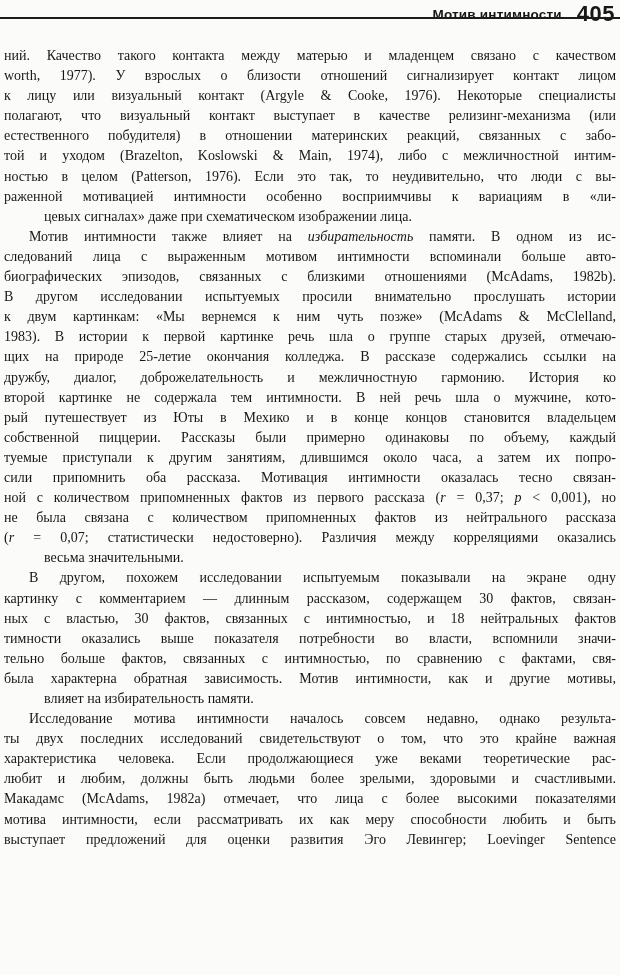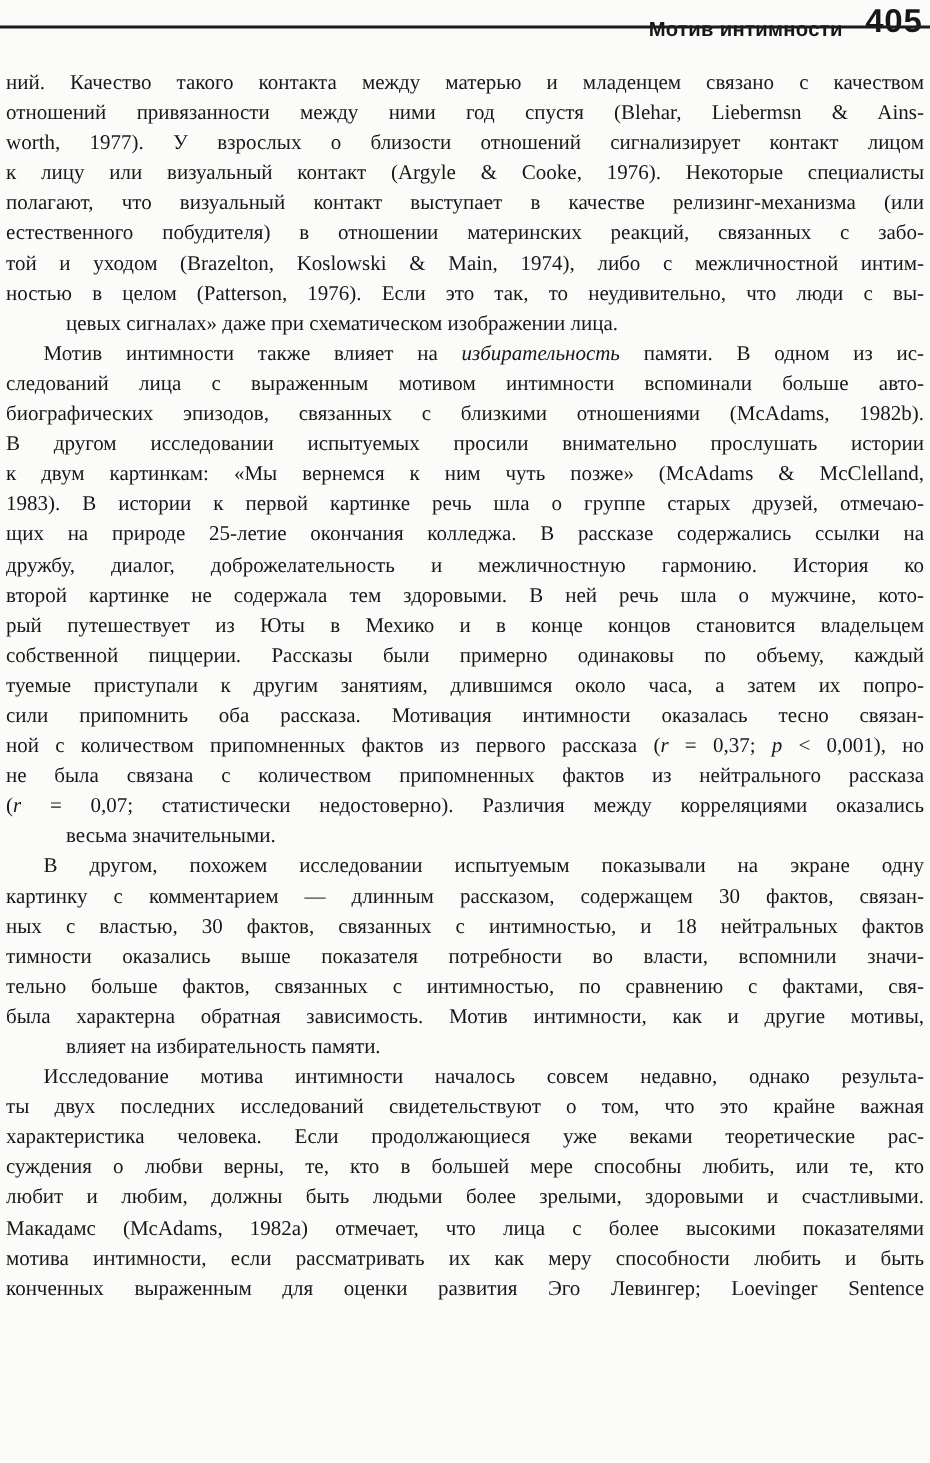--- a/index.html
+++ b/index.html
@@ -7,21 +7,21 @@
     width: 620px; height: 975px;
     background: #fbfbf9;
     overflow: hidden;
     position: relative;
     font-family: "Liberation Serif", serif;
     color: #171717;
   }
   .page { position: absolute; inset: 0; }
   .header {
     position: absolute; top: 1px; left: 0; right: 5px;
-    display: flex; justify-content: flex-end; align-items: flex-end; gap: 15px;
+    display: flex; justify-content: flex-end; align-items: center; gap: 15px;
     font-family: "Liberation Sans", sans-serif;
     font-weight: bold;
   }
   .running-title { font-size: 13.5px; letter-spacing: 0.2px; }
   .page-number  { font-size: 22px; letter-spacing: 0.5px; }
   .rule {
     position: absolute; top: 17px; left: 0;
     width: 620px; height: 2px;
     background: #1c1c1c;
   }
@@ -47,39 +47,39 @@
 
 <div class="page">
   <div class="header">
     <span class="running-title">Мотив интимности</span>
     <span class="page-number">405</span>
   </div>
   <div class="rule"></div>
   <div class="text">
       <div class="para">
         <div class="line"><span>ний. Качество такого контакта между матерью и младенцем связано с качеством</span></div>
-        <div class="line"><span>отношений привязанности между ними год спустя (Blehar, Liebermsn &amp; Ains-</span></div>
         <div class="line"><span>worth, 1977). У взрослых о близости отношений сигнализирует контакт лицом</span></div>
         <div class="line"><span>к лицу или визуальный контакт (Argyle &amp; Cooke, 1976). Некоторые специалисты</span></div>
         <div class="line"><span>полагают, что визуальный контакт выступает в качестве релизинг-механизма (или</span></div>
         <div class="line"><span>естественного побудителя) в отношении материнских реакций, связанных с забо-</span></div>
         <div class="line"><span>той и уходом (Brazelton, Koslowski &amp; Main, 1974), либо с межличностной интим-</span></div>
         <div class="line"><span>ностью в целом (Patterson, 1976). Если это так, то неудивительно, что люди с вы-</span></div>
+        <div class="line"><span>раженной мотивацией интимности особенно восприимчивы к вариациям в «ли-</span></div>
         <div class="line last"><span>цевых сигналах» даже при схематическом изображении лица.</span></div>
       </div>
       <div class="para">
         <div class="line indent"><span>Мотив интимности также влияет на </span><span class="it">избирательность</span><span> памяти. В одном из ис-</span></div>
         <div class="line"><span>следований лица с выраженным мотивом интимности вспоминали больше авто-</span></div>
         <div class="line"><span>биографических эпизодов, связанных с близкими отношениями (McAdams, 1982b).</span></div>
         <div class="line"><span>В другом исследовании испытуемых просили внимательно прослушать истории</span></div>
         <div class="line"><span>к двум картинкам: «Мы вернемся к ним чуть позже» (McAdams &amp; McClelland,</span></div>
         <div class="line"><span>1983). В истории к первой картинке речь шла о группе старых друзей, отмечаю-</span></div>
         <div class="line"><span>щих на природе 25-летие окончания колледжа. В рассказе содержались ссылки на</span></div>
         <div class="line"><span>дружбу, диалог, доброжелательность и межличностную гармонию. История ко</span></div>
-        <div class="line"><span>второй картинке не содержала тем здоровыми. В ней речь шла о мужчине, кото-</span></div>
+        <div class="line"><span>второй картинке не содержала тем интимности. В ней речь шла о мужчине, кото-</span></div>
         <div class="line"><span>рый путешествует из Юты в Мехико и в конце концов становится владельцем</span></div>
         <div class="line"><span>собственной пиццерии. Рассказы были примерно одинаковы по объему, каждый</span></div>
         <div class="line"><span>туемые приступали к другим занятиям, длившимся около часа, а затем их попро-</span></div>
         <div class="line"><span>сили припомнить оба рассказа. Мотивация интимности оказалась тесно связан-</span></div>
         <div class="line"><span>ной с количеством припомненных фактов из первого рассказа (</span><span class="it">r</span><span> = 0,37; </span><span class="it">p</span><span> &lt; 0,001), но</span></div>
         <div class="line"><span>не была связана с количеством припомненных фактов из нейтрального рассказа</span></div>
         <div class="line"><span>(</span><span class="it">r</span><span> = 0,07; статистически недостоверно). Различия между корреляциями оказались</span></div>
         <div class="line last"><span>весьма значительными.</span></div>
       </div>
       <div class="para">
@@ -88,20 +88,19 @@
         <div class="line"><span>ных с властью, 30 фактов, связанных с интимностью, и 18 нейтральных фактов</span></div>
         <div class="line"><span>тимности оказались выше показателя потребности во власти, вспомнили значи-</span></div>
         <div class="line"><span>тельно больше фактов, связанных с интимностью, по сравнению с фактами, свя-</span></div>
         <div class="line"><span>была характерна обратная зависимость. Мотив интимности, как и другие мотивы,</span></div>
         <div class="line last"><span>влияет на избирательность памяти.</span></div>
       </div>
       <div class="para">
         <div class="line indent"><span>Исследование мотива интимности началось совсем недавно, однако результа-</span></div>
         <div class="line"><span>ты двух последних исследований свидетельствуют о том, что это крайне важная</span></div>
         <div class="line"><span>характеристика человека. Если продолжающиеся уже веками теоретические рас-</span></div>
-        <div class="line"><span>суждения о любви верны, те, кто в большей мере способны любить, или те, кто</span></div>
         <div class="line"><span>любит и любим, должны быть людьми более зрелыми, здоровыми и счастливыми.</span></div>
         <div class="line"><span>Макадамс (McAdams, 1982a) отмечает, что лица с более высокими показателями</span></div>
         <div class="line"><span>мотива интимности, если рассматривать их как меру способности любить и быть</span></div>
-        <div class="line"><span>конченных выраженным для оценки развития Эго Левингер; Loevinger Sentence</span></div>
+        <div class="line"><span>выступает предложений для оценки развития Эго Левингер; Loevinger Sentence</span></div>
       </div>
     </div>
 </div>
 
 </body></html>

